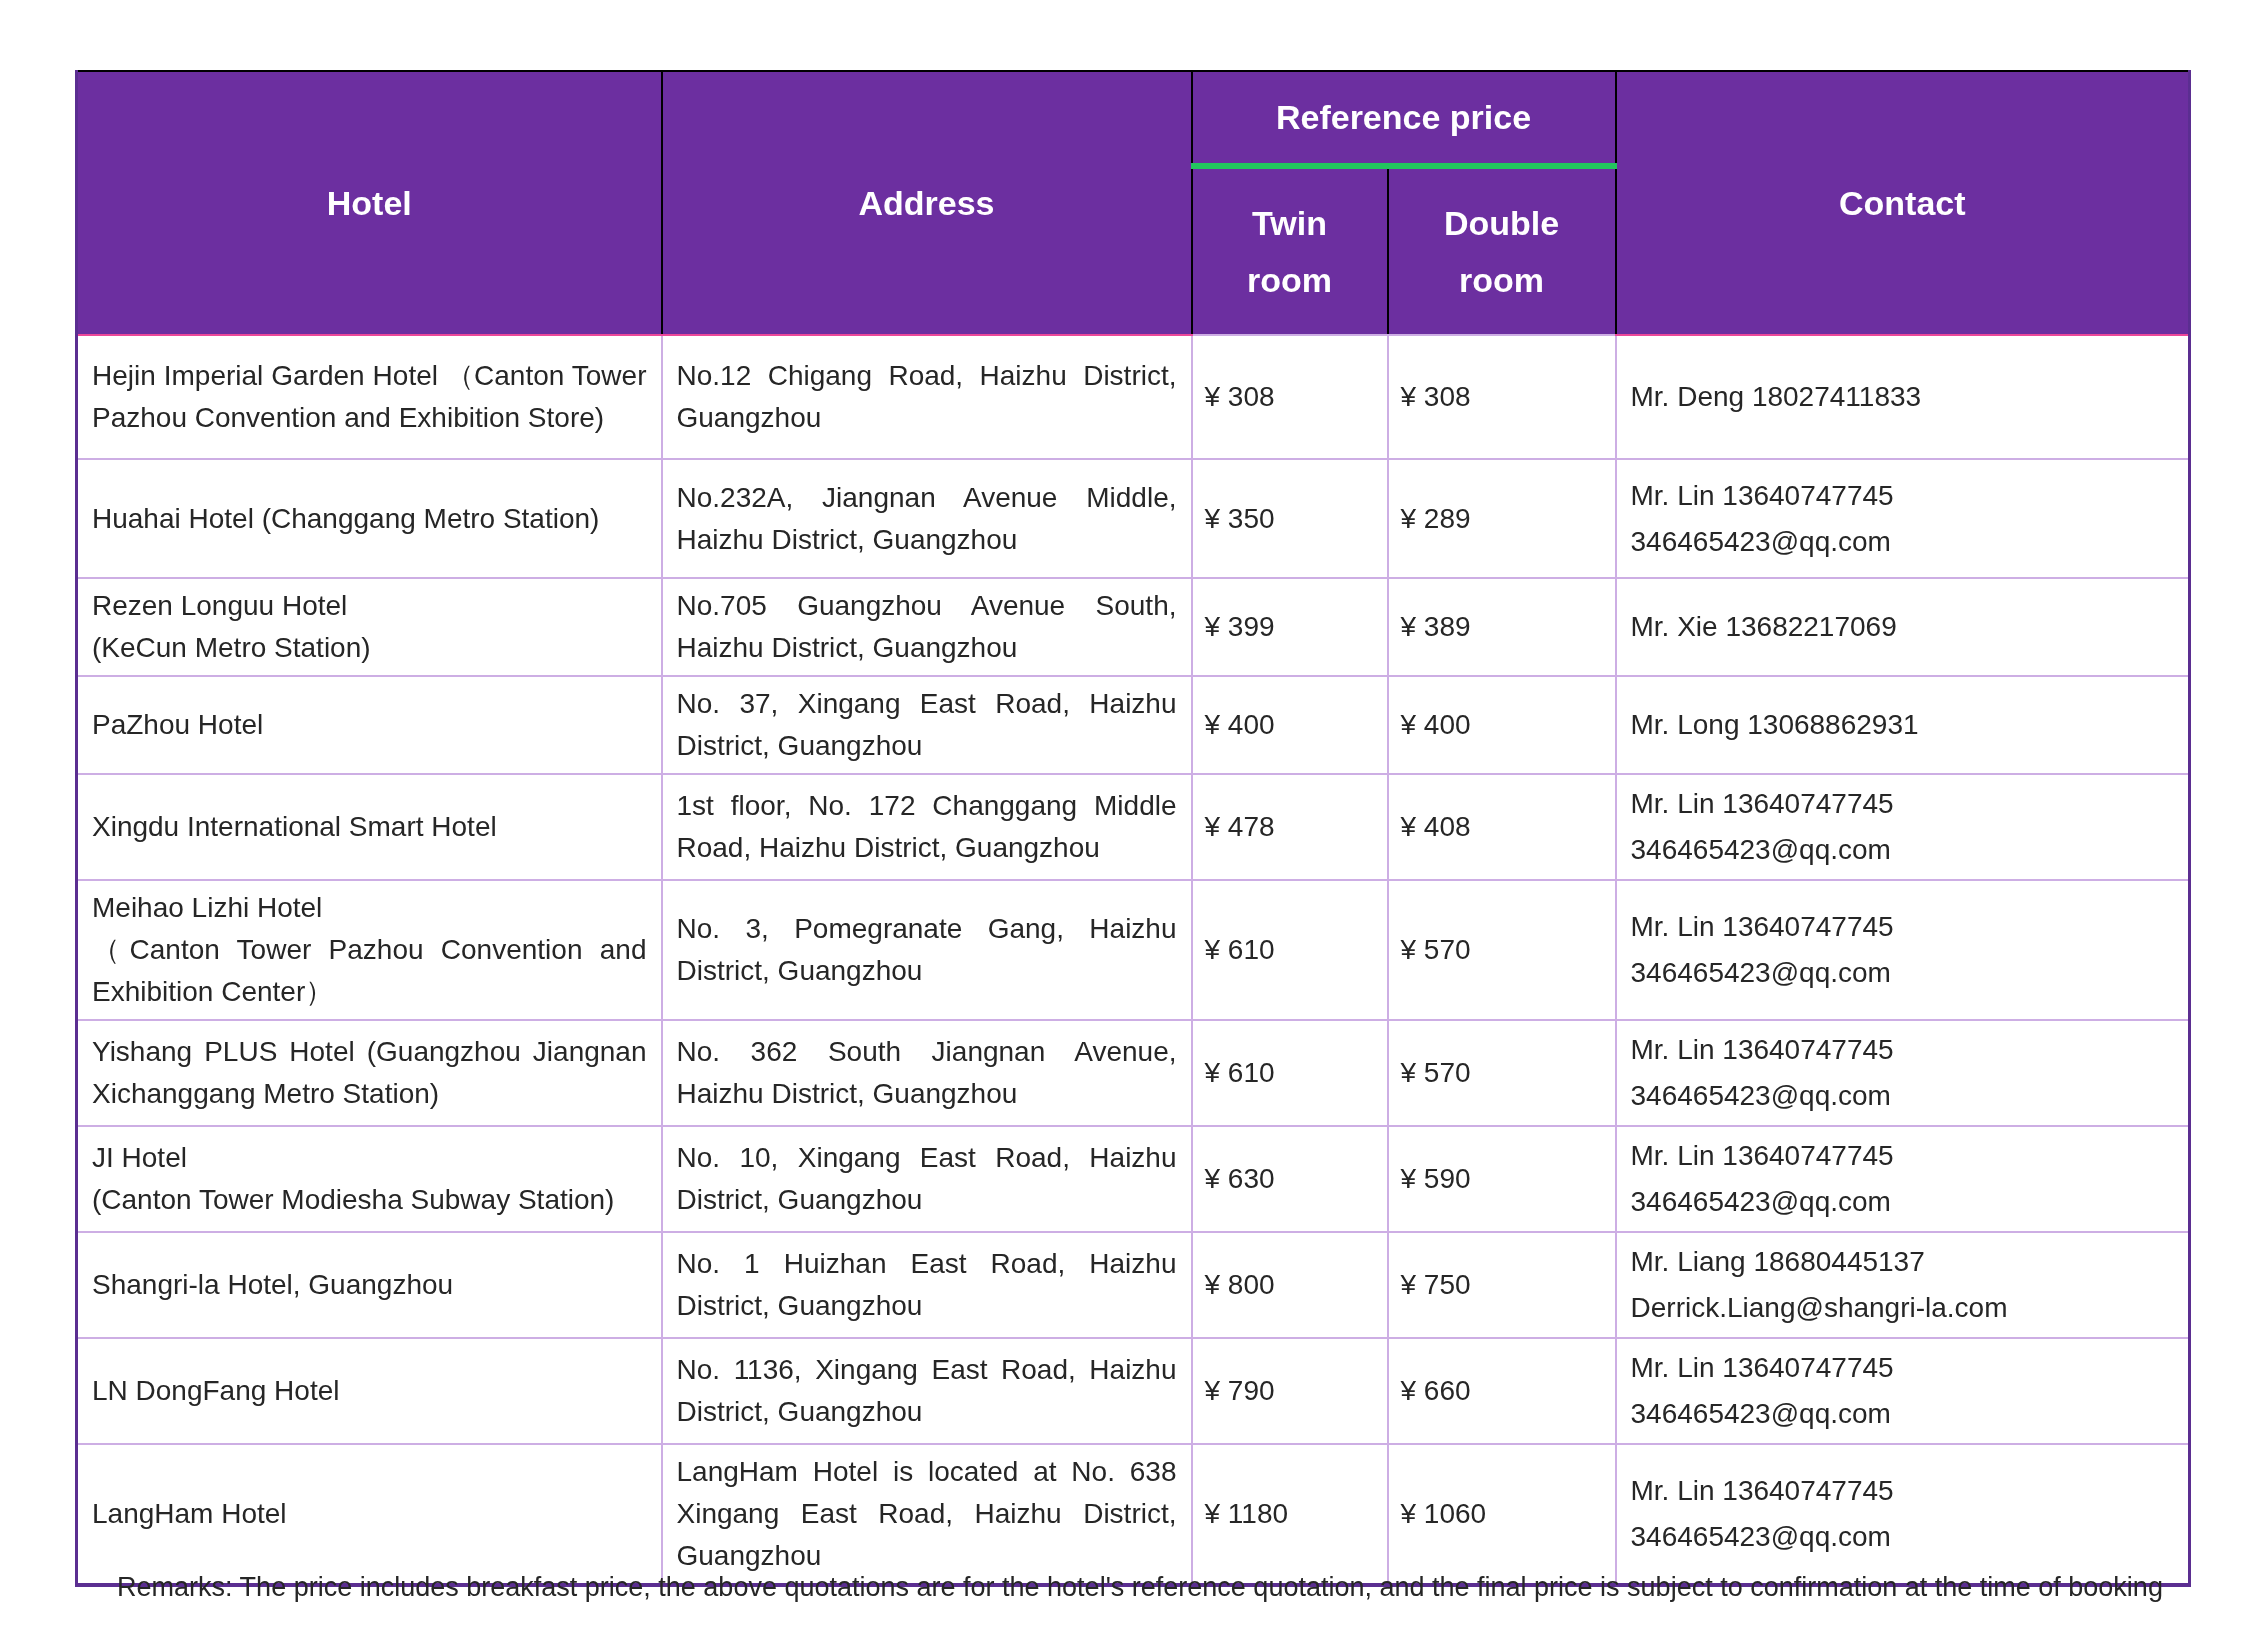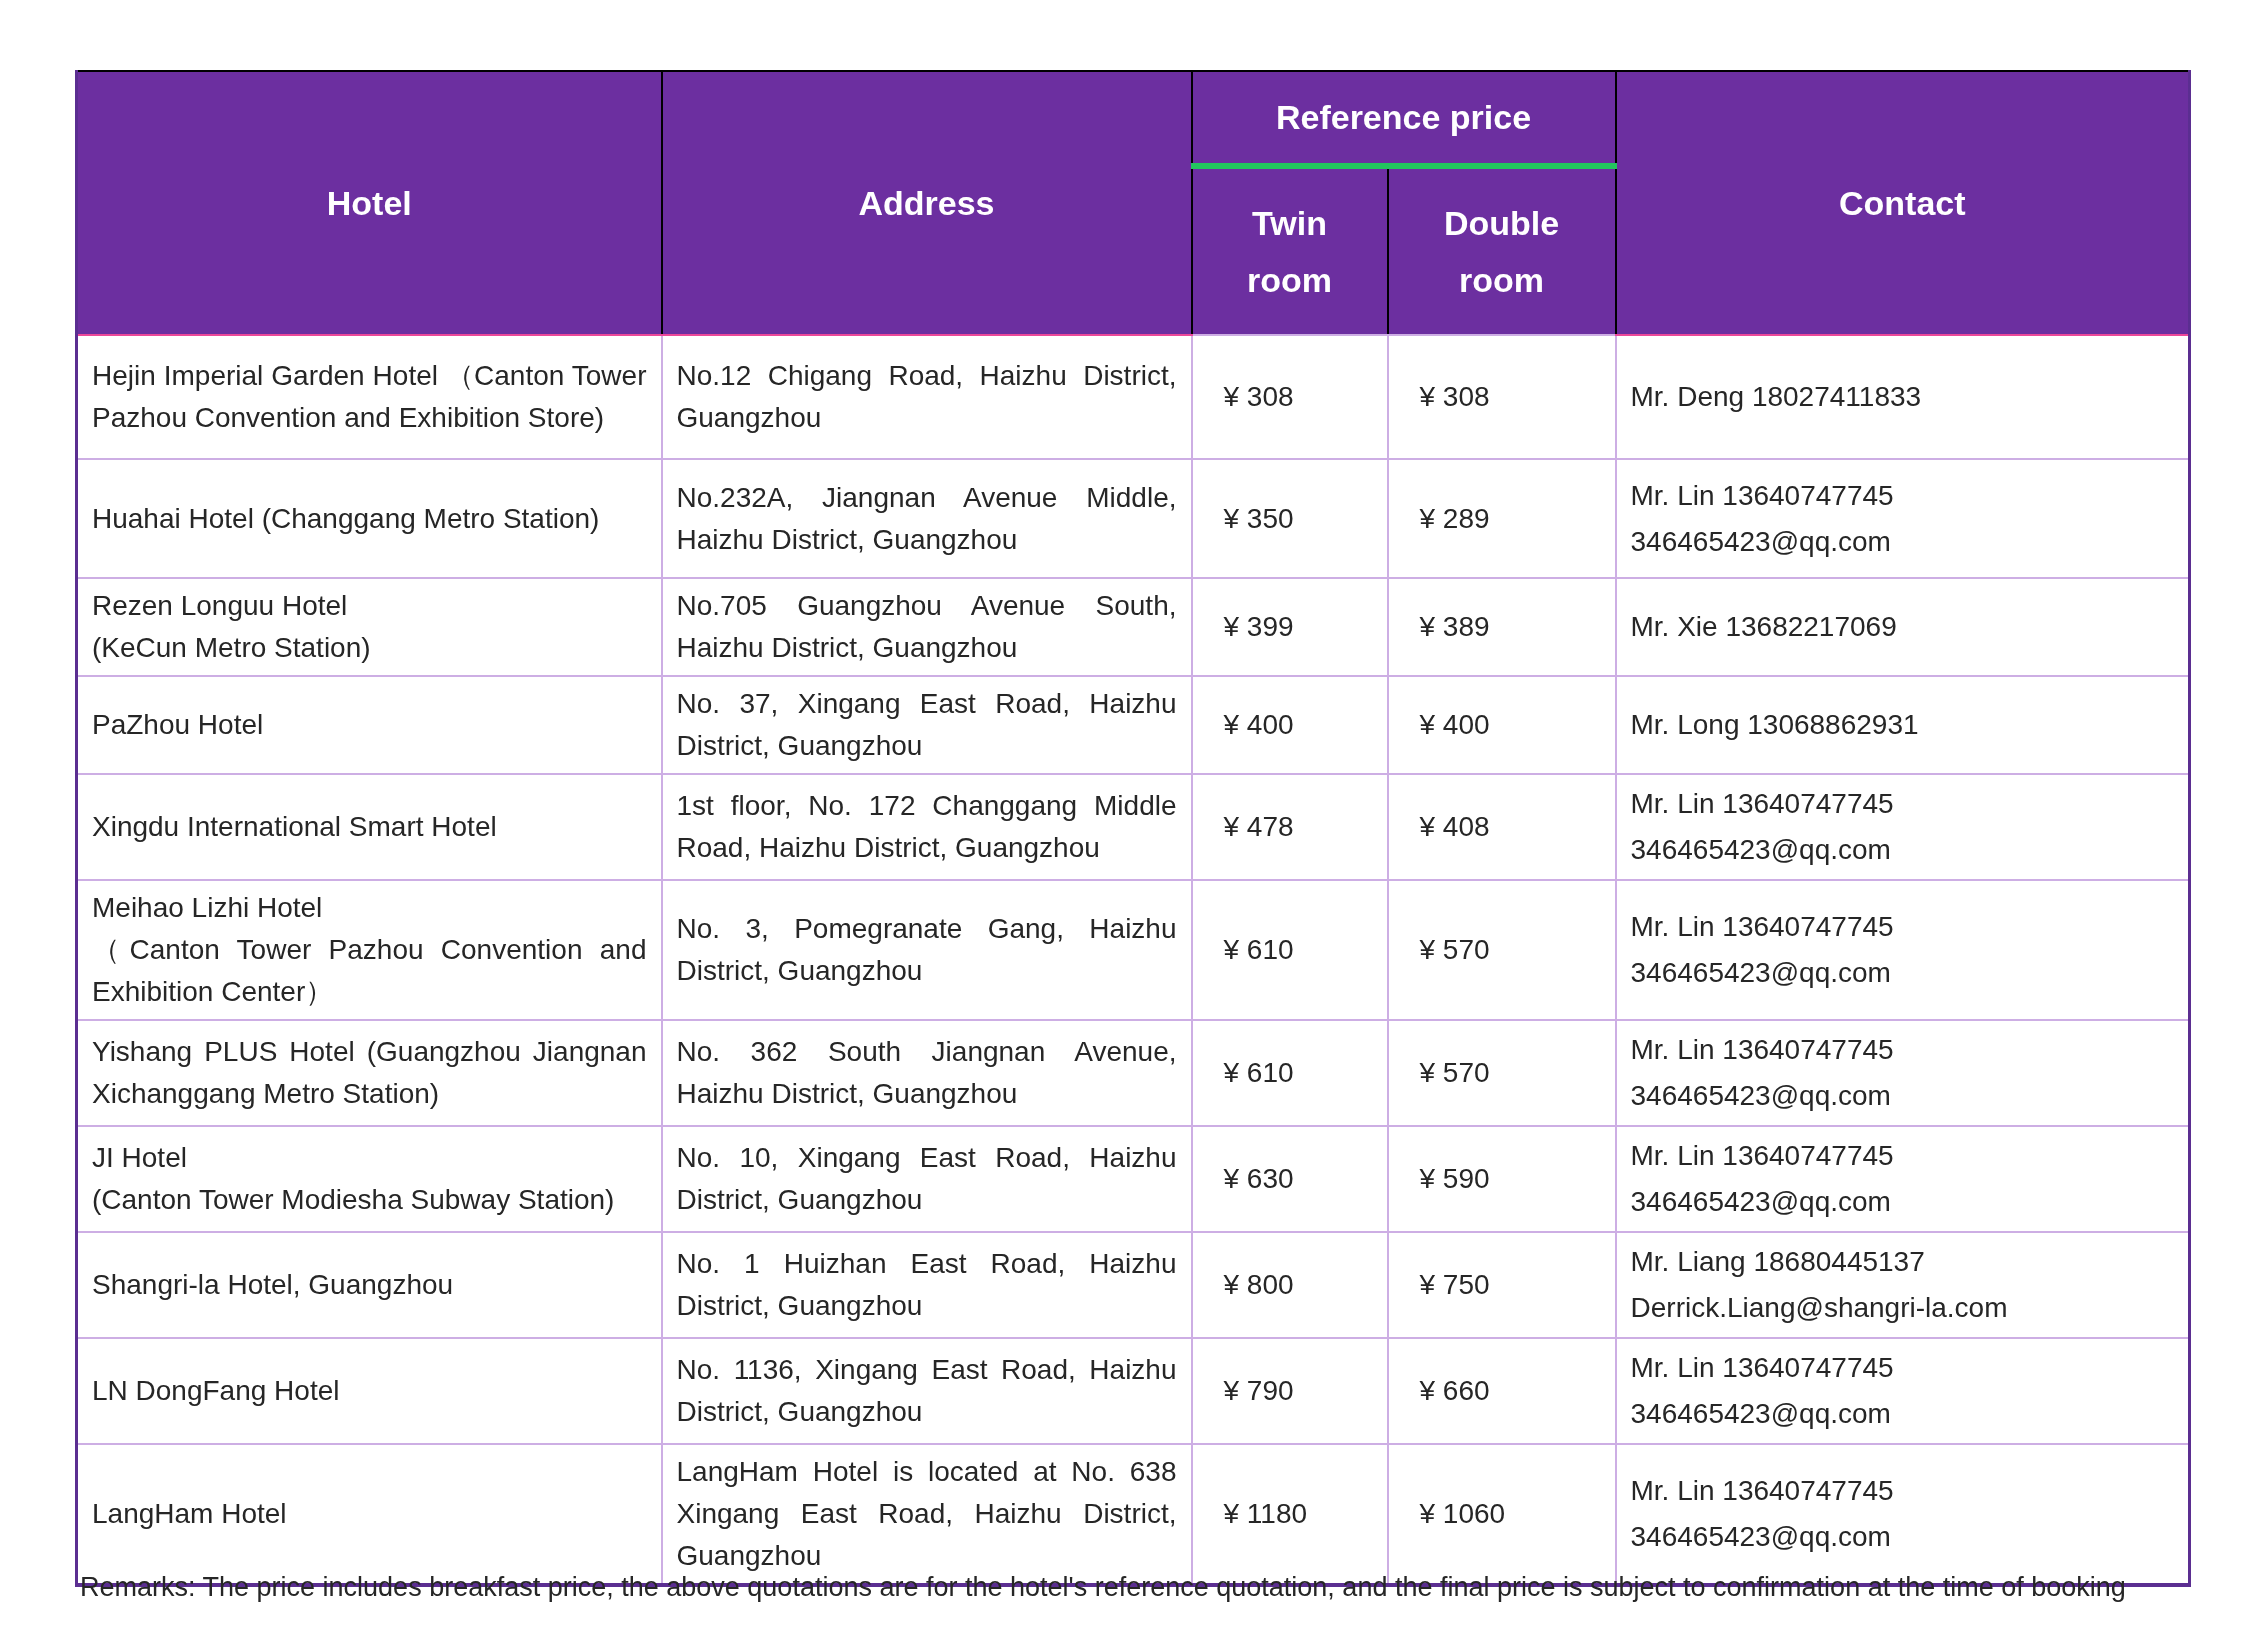--- a/index.html
+++ b/index.html
@@ -65,36 +65,37 @@
   }
   td.cell-hotel {
     text-align: justify;
     white-space: pre-line;
   }
   td.cell-address {
     text-align: justify;
   }
   td.cell-price {
     text-align: left;
-    padding-left: 31px;
+    padding-left: 12px;
   }
   td.cell-contact {
     text-align: left;
     white-space: pre-line;
     line-height: 46px;
     margin-left: 32px;
   }
   .remarks {
     position: absolute;
     left: 80px;
     top: 1542px;
     width: 2120px;
     font-size: 27px;
     line-height: 36px;
     color: #262626;
+    text-align: center;
   }
 </style>
 </head>
 <body>
 
 <div class="page">
 
   <div class="table-wrap">
     <table class="hotel-table">
       <colgroup>

